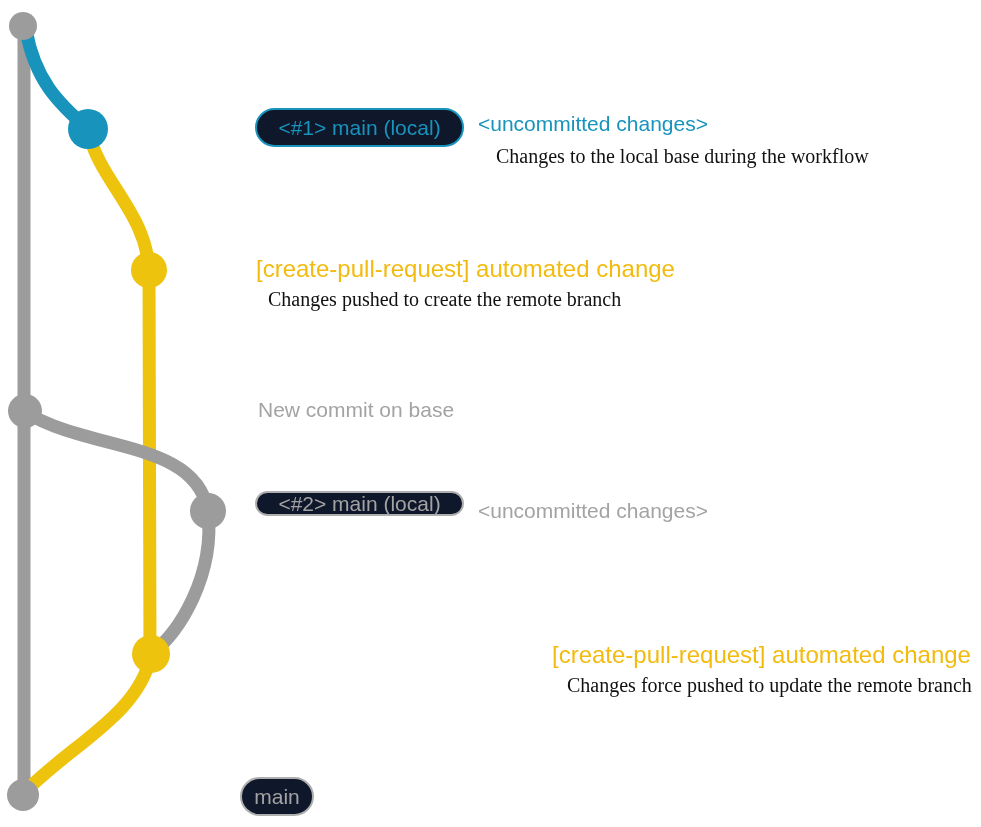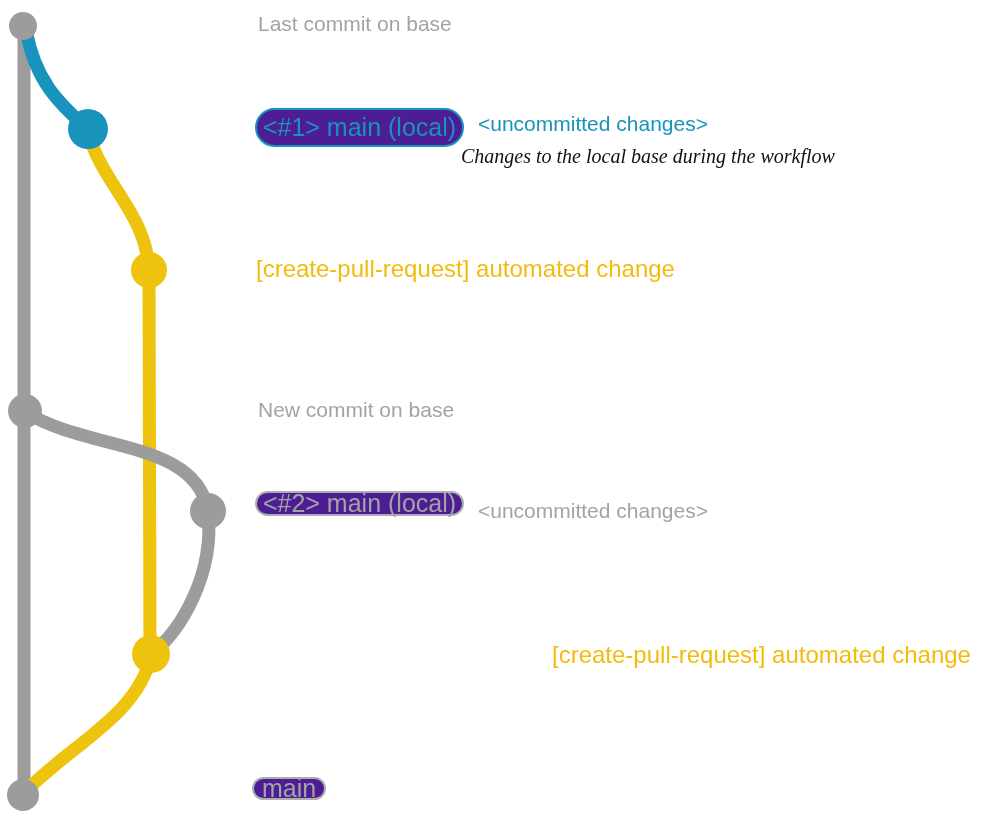--- a/index.html
+++ b/index.html
@@ -15,41 +15,41 @@
   .label-gray{font-size:21px;color:#a3a3a3;}
   .msg-blue{font-size:21px;color:#1793bc;}
   .msg-yellow{font-size:24px;color:#f2bb0d;}
   .desc{
     font-family:"Liberation Serif", serif;
     font-size:20px;color:#111111;
   }
   .badge{
     display:flex;align-items:center;justify-content:center;
     border:2px solid;border-radius:20px;
-    font-size:25px;box-sizing:border-box;background:#4c1d95;
+    font-size:21px;box-sizing:border-box;background:#0f172a;
   }
   .badge-blue{color:#1793bc;border-color:#1793bc;}
   .badge-gray{color:#a3a3a3;border-color:#aeaeae;}
   .badge-yellow{color:#f2bb0d;border-color:#f0c00d;}
 
   
   .pos-label-last{left:258px;top:12px;}
   .pos-badge-1{left:255px;top:108px;width:209px;height:39px;}
   .pos-note-1{left:478px;top:112px;}
-  .pos-desc-1{left:461px;top:145px;font-style:italic;}
+  .pos-desc-1{left:496px;top:145px;}
   .pos-msg-1{left:256px;top:255px;}
   .pos-desc-2{left:268px;top:288px;}
   .pos-label-new{left:258px;top:398px;}
   .pos-badge-2{left:255px;top:491px;width:209px;height:25px;}
   .pos-note-2{left:478px;top:499px;}
   .pos-desc-3{left:487px;top:531px;}
   .pos-badge-3{left:252px;top:633px;width:288px;height:42px;}
   .pos-msg-2{left:552px;top:641px;}
   .pos-desc-4{left:567px;top:674px;}
-  .pos-badge-4{left:252px;top:777px;width:74px;height:23px;}
+  .pos-badge-4{left:240px;top:777px;width:74px;height:39px;}
   .pos-msg-merge{left:342px;top:786px;}
 </style>
 </head>
 <body>
 
 <div id="canvas">
 
   <svg id="git-graph" width="981" height="827" viewBox="0 0 981 827">
 
     <path d="M 24 25 L 24 795" stroke="#9c9c9c" stroke-width="13" fill="none"></path>
@@ -65,30 +65,31 @@
 
     <circle cx="23" cy="26" r="14" fill="#9c9c9c"></circle>
     <circle cx="88" cy="129" r="20" fill="#1793bc"></circle>
     <circle cx="149" cy="270" r="18" fill="#eec30d"></circle>
     <circle cx="25" cy="411" r="17" fill="#9c9c9c"></circle>
     <circle cx="208" cy="511" r="18" fill="#9c9c9c"></circle>
     <circle cx="151" cy="654" r="19" fill="#eec30d"></circle>
     <circle cx="23" cy="795" r="16" fill="#9c9c9c"></circle>
   </svg>
 
-  <div class="abs label-gray pos-label-last">Last commit on base</div>
 
   <div class="abs badge badge-blue pos-badge-1">&lt;#1&gt; main (local)</div>
   <div class="abs msg-blue pos-note-1">&lt;uncommitted changes&gt;</div>
   <div class="abs desc pos-desc-1">Changes to the local base during the workflow</div>
 
   <div class="abs msg-yellow pos-msg-1">[create-pull-request] automated change</div>
+  <div class="abs desc pos-desc-2">Changes pushed to create the remote branch</div>
 
   <div class="abs label-gray pos-label-new">New commit on base</div>
 
   <div class="abs badge badge-gray pos-badge-2">&lt;#2&gt; main (local)</div>
   <div class="abs label-gray pos-note-2">&lt;uncommitted changes&gt;</div>
 
   <div class="abs msg-yellow pos-msg-2">[create-pull-request] automated change</div>
+  <div class="abs desc pos-desc-4">Changes force pushed to update the remote branch</div>
 
   <div class="abs badge badge-gray pos-badge-4">main</div>
 
 </div>
 
 </body></html>

